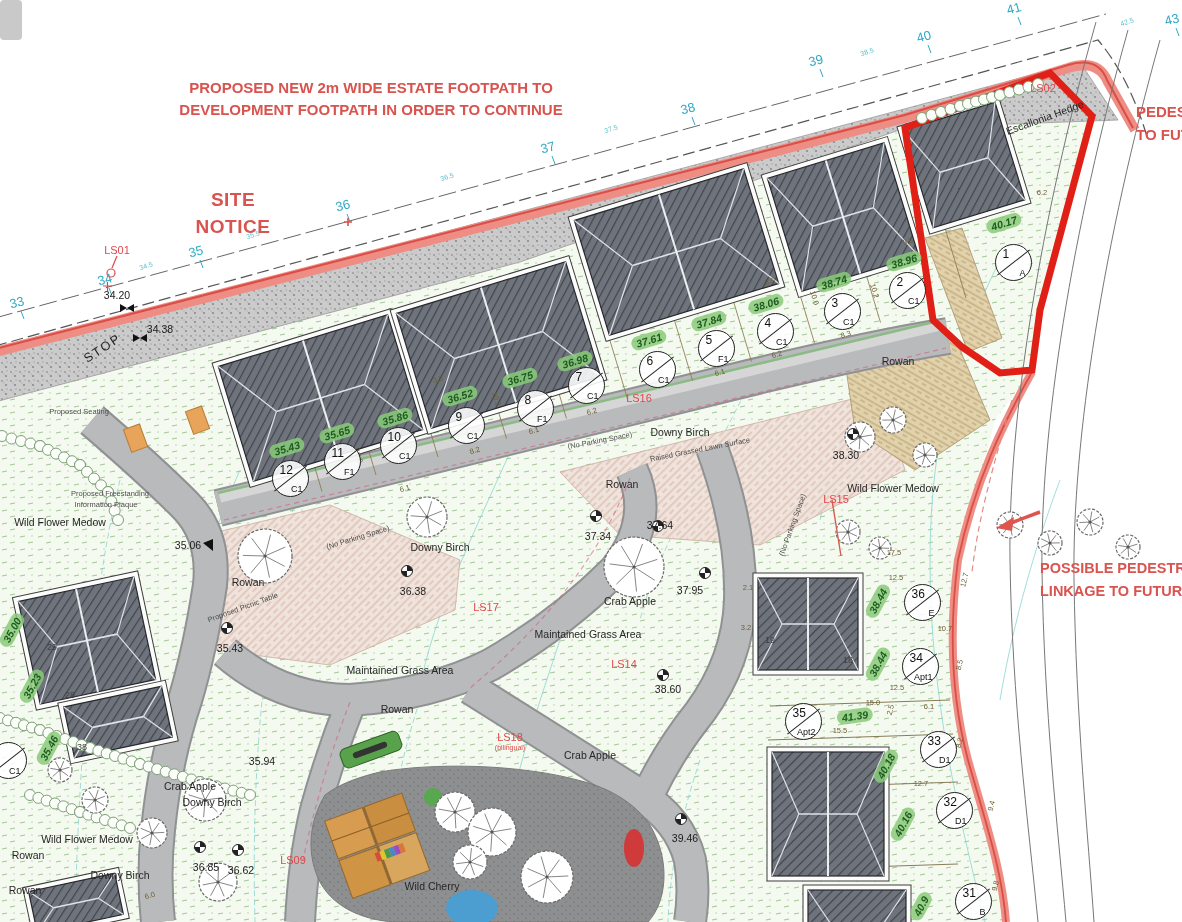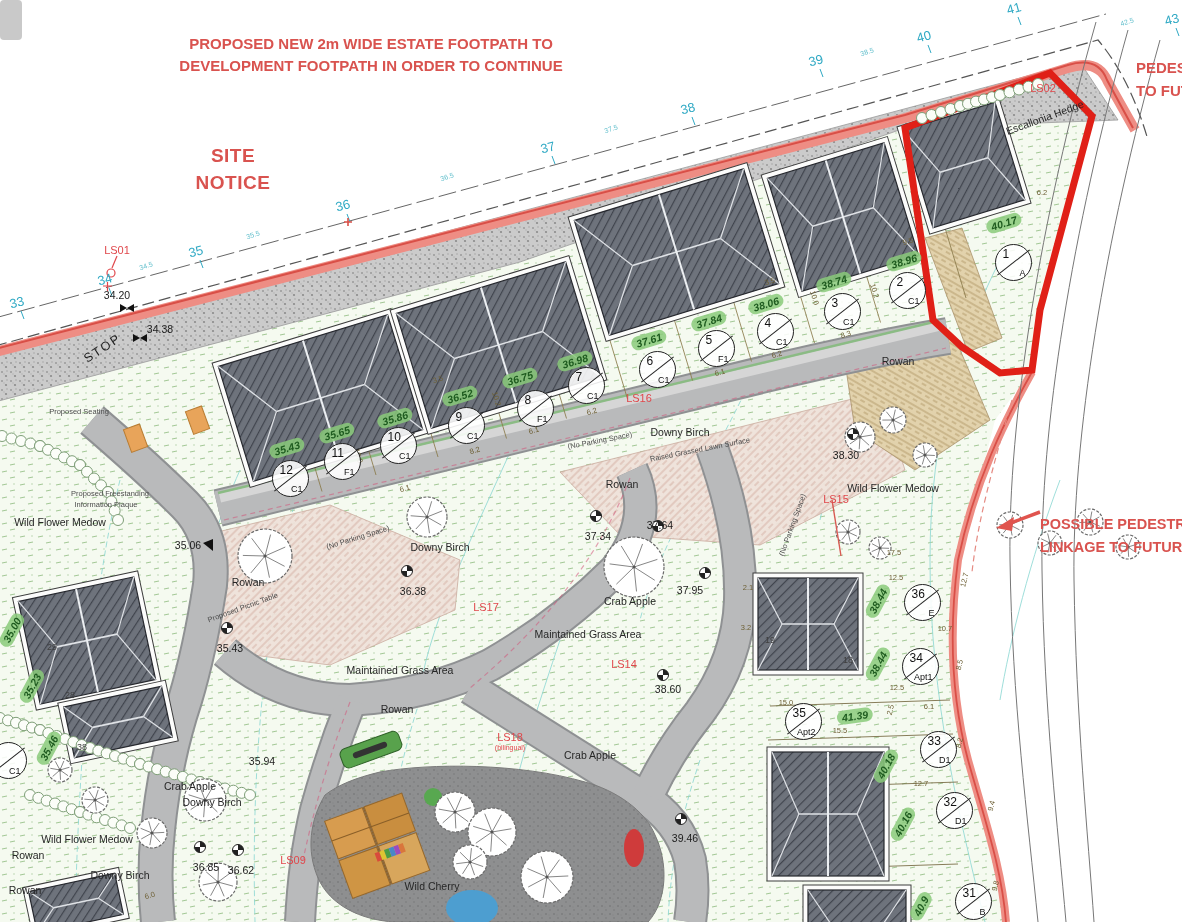--- a/index.html
+++ b/index.html
@@ -20,21 +20,21 @@
   .ls{color:#e0474b;font-size:11px;}
   .ls-sm{color:#e0474b;font-size:7px;}
   .unit{color:#3f3f3f;font-size:9px;}
   .stop{color:#222;font-size:12.5px;letter-spacing:2px;}
   .plotc{position:absolute;width:37px;height:37px;border:1.6px solid #222;border-radius:50%;
          background:rgba(255,255,255,.88);box-sizing:border-box;}
   .plotc .slash{position:absolute;left:-3px;right:-3px;top:49%;border-top:1.3px solid #222;
          transform:rotate(-38deg);}
   .plotc .n{position:absolute;left:7px;top:2px;font-size:12px;color:#111;}
   .plotc .t{position:absolute;right:5px;bottom:2px;font-size:9px;color:#111;}
-  .note-red{position:absolute;color:#d9534f;text-align:center;}
+  .note-red{position:absolute;color:#d9534f;text-align:center;margin-top:44px;}
   #footpath-note{left:150px;top:33px;width:442px;font-size:15px;line-height:21.5px;font-weight:600;}
   #site-notice{left:183px;top:142px;width:100px;font-size:19px;line-height:27px;font-weight:600;letter-spacing:.5px;}
   #fulacht-note{position:absolute;left:73px;top:198px;color:#9a3733;font-size:11.5px;line-height:18px;font-weight:600;text-align:left;}
   #ped-top{left:1136px;top:56px;width:200px;font-size:15px;line-height:23px;text-align:left;font-weight:600;}
   #possible-linkage{left:1040px;top:513px;width:220px;font-size:14.5px;line-height:23px;text-align:left;font-weight:600;}
 </style>
 </head>
 <body>
 
 <svg id="plan" viewBox="0 0 1182 922" xmlns="http://www.w3.org/2000/svg">
@@ -765,21 +765,21 @@
     <span class="lbl dim" style="left: 358px; top: 456px; transform: translate(-50%, -50%) rotate(73deg);">10.0</span>
     <span class="lbl dim" style="left: 405px; top: 489px; transform: translate(-50%, -50%) rotate(-17deg);">6.1</span>
     <span class="lbl dim" style="left: 894px; top: 553px;">17.5</span>
     <span class="lbl dim" style="left: 896px; top: 578px;">12.5</span>
     <span class="lbl dim" style="left: 901px; top: 629px; margin-left: 44px;">10.7</span>
     <span class="lbl dim" style="left: 897px; top: 688px;">12.5</span>
     <span class="lbl dim" style="left: 965px; top: 580px; transform: translate(-50%, -50%) rotate(-75deg);">12.7</span>
     <span class="lbl dim" style="left: 960px; top: 665px; transform: translate(-50%, -50%) rotate(-75deg);">8.5</span>
     <span class="lbl dim" style="left: 891px; top: 710px; transform: translate(-50%, -50%) rotate(-75deg);">2.5</span>
     <span class="lbl dim" style="left: 929px; top: 707px;">6.1</span>
-    <span class="lbl dim" style="left: 786px; top: 703px;">15.0</span>
+    <span class="lbl dim" style="left: 873px; top: 703px;">15.0</span>
     <span class="lbl dim" style="left: 840px; top: 731px;">15.5</span>
     <span class="lbl dim" style="left: 921px; top: 784px;">12.7</span>
     <span class="lbl dim" style="left: 748px; top: 588px;">2.1</span>
     <span class="lbl dim" style="left: 746px; top: 628px;">3.2</span>
     <span class="lbl dim" style="left: 992px; top: 806px; transform: translate(-50%, -50%) rotate(-75deg);">9.4</span>
     <span class="lbl dim" style="left: 960px; top: 743px; transform: translate(-50%, -50%) rotate(-75deg);">8.2</span>
     <span class="lbl dim" style="left: 996px; top: 886px; transform: translate(-50%, -50%) rotate(-75deg);">9.8</span>
     <span class="lbl dim" style="left: 1042px; top: 193px;">6.2</span>
     <span class="lbl dim" style="left: 150px; top: 896px; transform: translate(-50%, -50%) rotate(-17deg);">6.0</span>
     <span class="lbl ls" style="left: 117px; top: 250px;">LS01</span>

